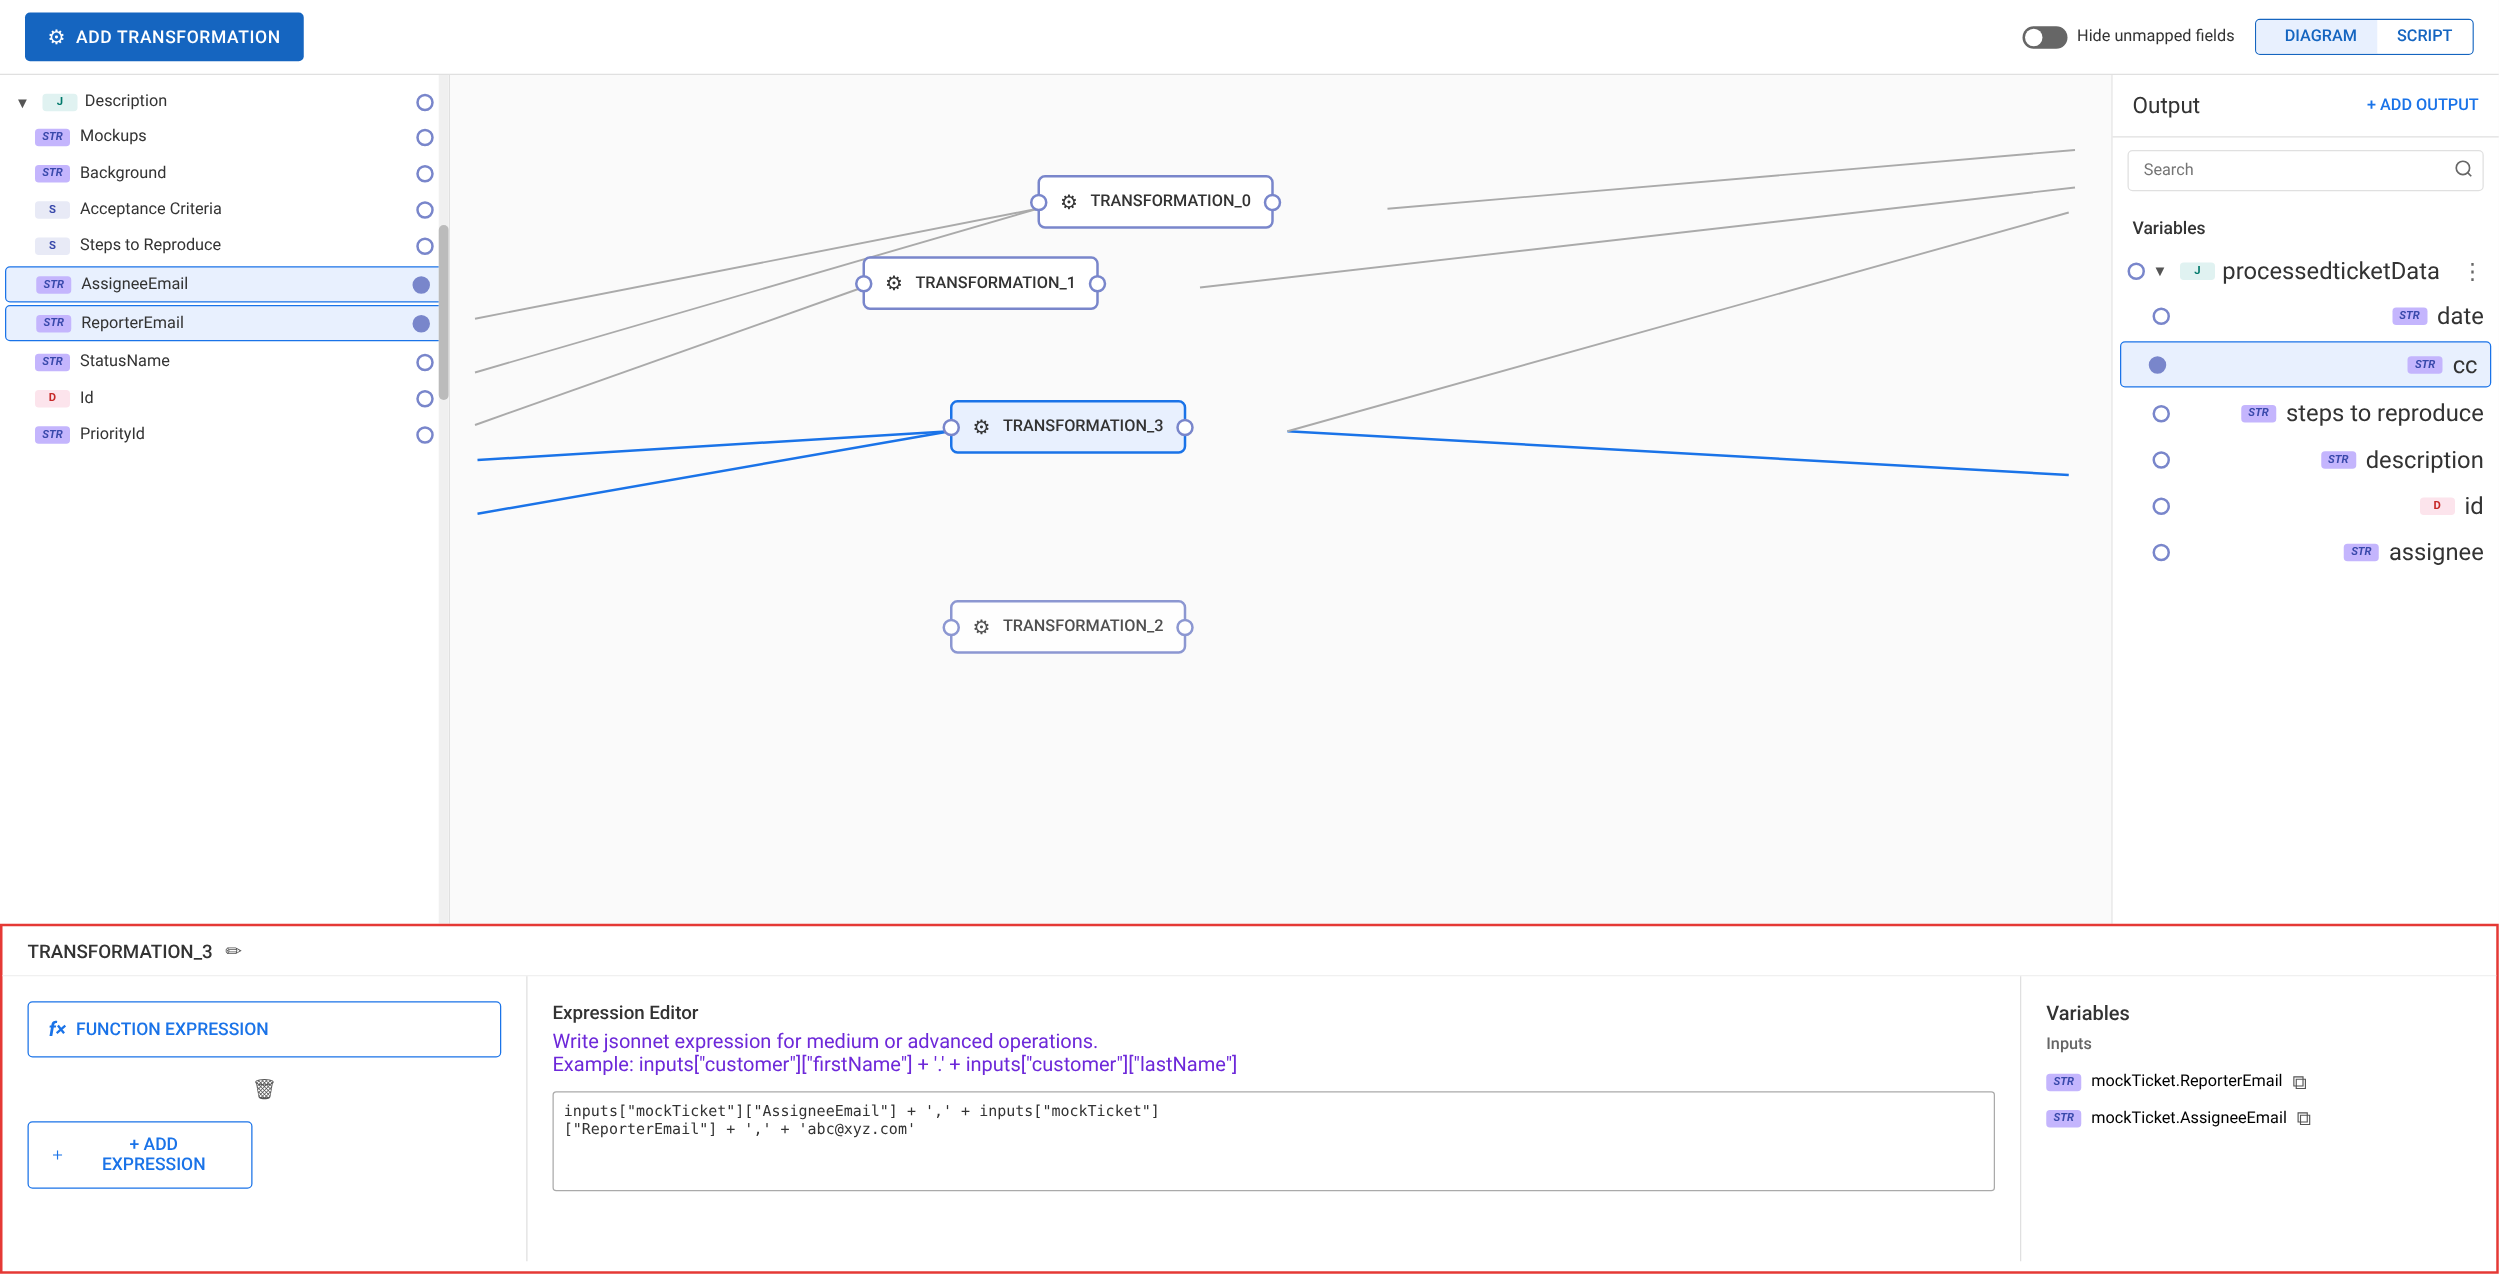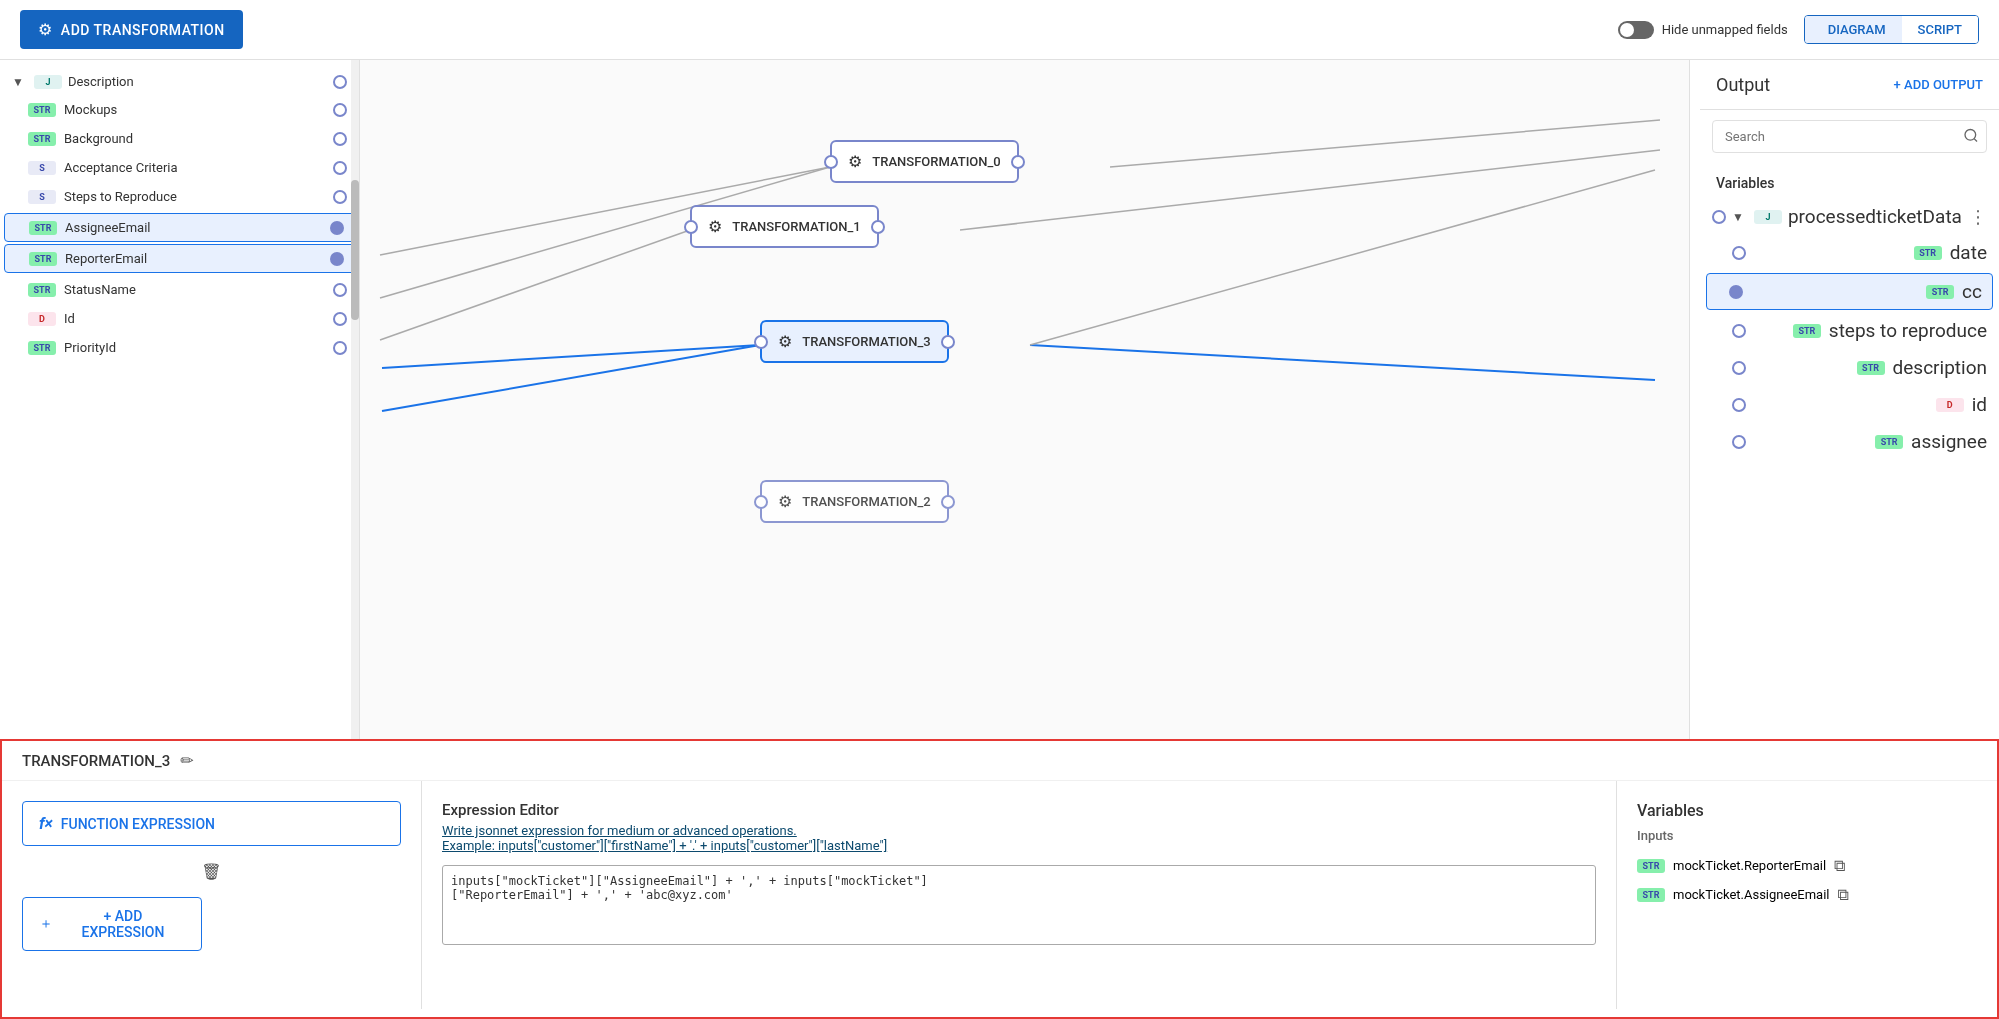--- a/index.html
+++ b/index.html
@@ -127,21 +127,21 @@
     .type-badge {
       background: #c5cae9;
       color: #3949ab;
       font-size: 9px;
       font-weight: 700;
       padding: 2px 4px;
       border-radius: 3px;
       min-width: 28px;
       text-align: center;
     }
-    .type-badge.str { background: #86efac; color: #3949ab; }
+    .type-badge.str { background: #c4b5fd; color: #3949ab; font-style: italic; }
     .type-badge.s { background: #e8eaf6; color: #3949ab; }
     .type-badge.j { background: #e0f2f1; color: #00796b; }
     .type-badge.d { background: #fce4ec; color: #c62828; }
     .field-name { color: #333; font-size: 13px; }
     .connector-dot {
       width: 14px; height: 14px;
       border: 2px solid #7986cb;
       border-radius: 50%;
       background: #fff;
       flex-shrink: 0;
@@ -158,21 +158,20 @@
     }
 
     
     .right-panel {
       width: 310px;
       background: #fff;
       border-left: 1px solid #e0e0e0;
       flex-shrink: 0;
       display: flex;
       flex-direction: column;
-      padding-left: 10px;
     }
     .right-panel-header {
       display: flex;
       align-items: center;
       justify-content: space-between;
       padding: 14px 16px;
       border-bottom: 1px solid #e0e0e0;
     }
     .output-title { font-size: 18px; font-weight: 400; color: #333; }
     .add-output-btn {
@@ -298,21 +297,21 @@
       font-weight: 500;
       cursor: pointer;
       width: 180px;
     }
     .expression-editor-panel {
       flex: 1;
       padding: 20px;
       border-right: 1px solid #e0e0e0;
     }
     .expr-title { font-size: 15px; font-weight: 500; color: #333; margin-bottom: 4px; }
-    .expr-description { font-size: 13px; color: #0c4a6e; margin-bottom: 12px; text-decoration: underline; }
+    .expr-description { font-size: 16px; color: #6d28d9; margin-bottom: 12px; }
     .expr-textarea {
       width: 100%;
       height: 80px;
       border: 1px solid #aaa;
       border-radius: 3px;
       padding: 8px;
       font-family: monospace;
       font-size: 12px;
       color: #333;
       resize: none;

